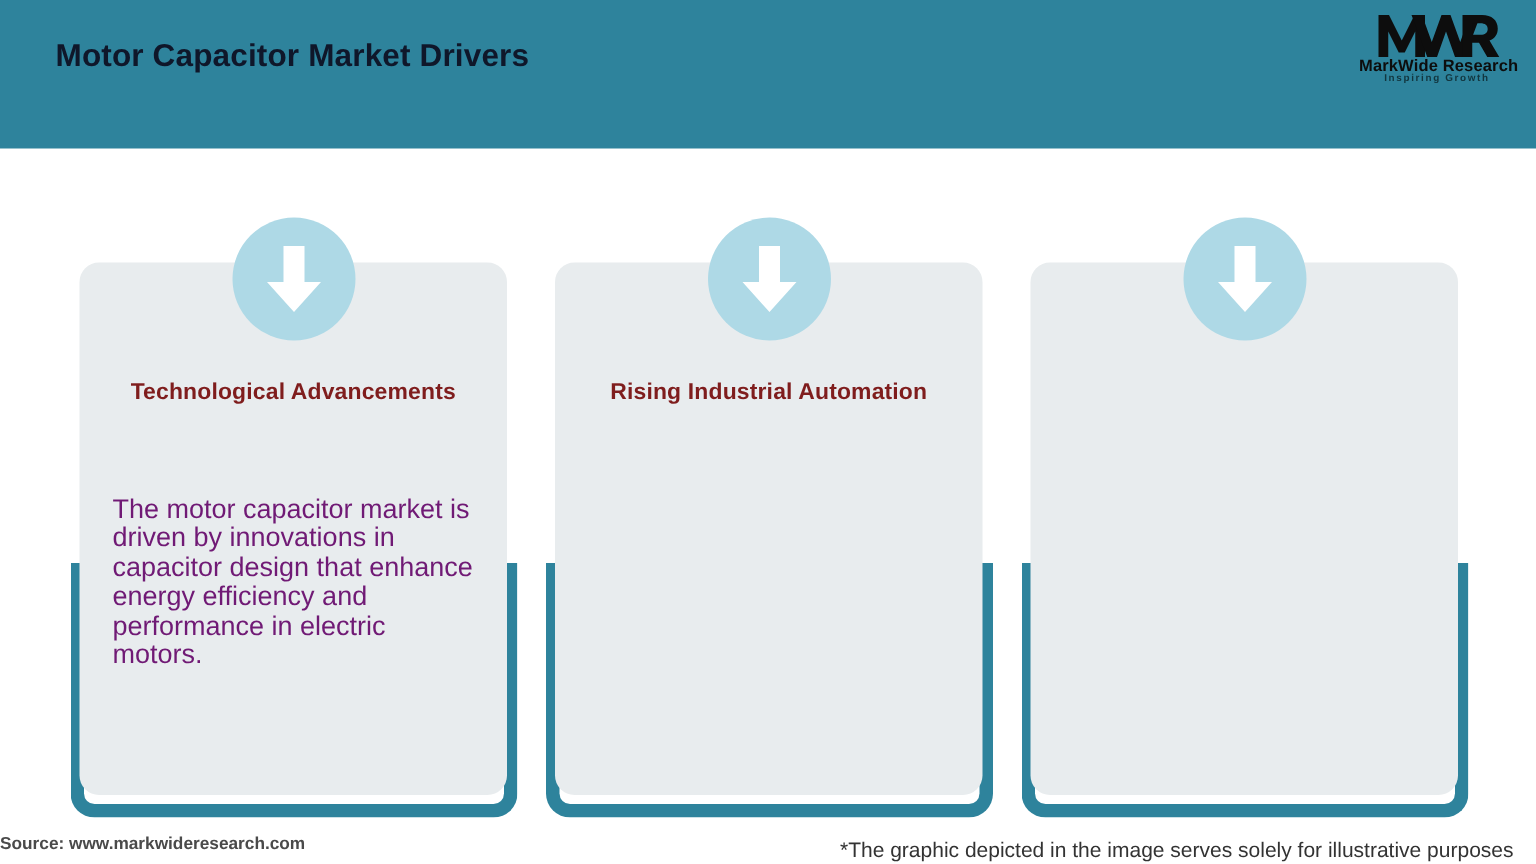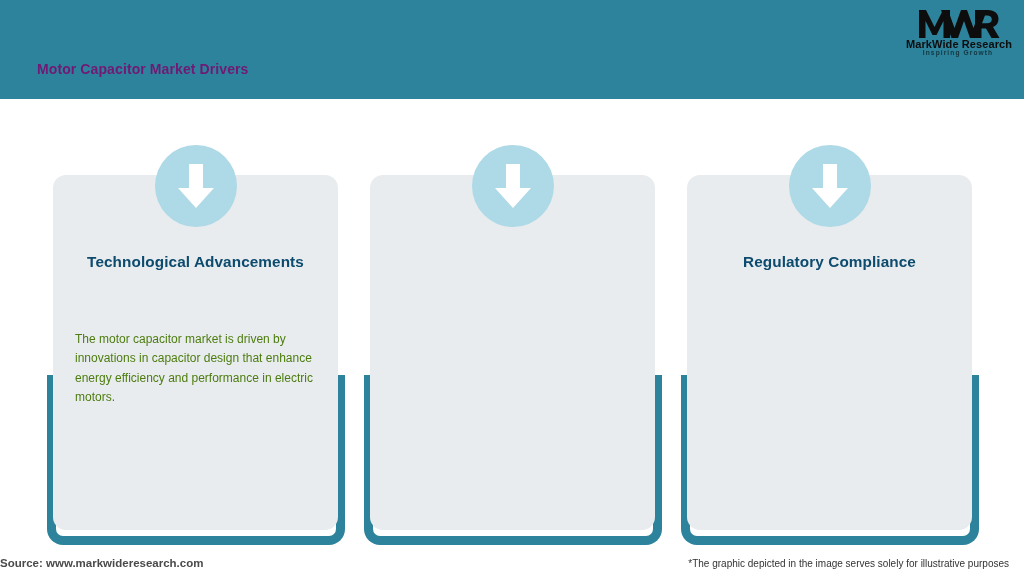--- a/index.html
+++ b/index.html
@@ -23,26 +23,25 @@
     left: 0;
     top: 0;
     width: 1024px;
     height: 99px;
     background: #2E839C;
   }
   .page-title {
     position: absolute;
     left: 37px;
     top: 26px;
-    font-size: 14px;
-    font-weight: bold;
-    color: #701a75;
+    font-size: 21px;
+    font-weight: bold;
+    color: #0f172a;
     letter-spacing: 0.1px;
     white-space: nowrap;
-    margin-top: 35px;
   }
 
   
   .logo {
     position: absolute;
     right: 14px;
     top: 9px;
     width: 104px;
     height: 52px;
   }
@@ -101,32 +100,32 @@
     box-sizing: border-box;
   }
   .card-title {
     position: absolute;
     left: 0;
     right: 0;
     top: 78px;
     text-align: center;
     font-size: 15.3px;
     font-weight: bold;
-    color: #0c4a6e;
+    color: #7f1d1d;
     letter-spacing: 0.1px;
   }
   .card-body {
     position: absolute;
     left: 22px;
     right: 16px;
     top: 155px;
     text-align: left;
-    font-size: 12px;
+    font-size: 18px;
     line-height: 19.4px;
-    color: #4d7c0f;
+    color: #701a75;
   }
 
   
   .badge {
     position: absolute;
     top: -30px;
     width: 82px;
     height: 82px;
     border-radius: 50%;
     background: #AED9E6;
@@ -146,21 +145,21 @@
     top: 557px;
     text-align: left;
     font-size: 11.5px;
     font-weight: bold;
     color: #4a4a4a;
   }
   .disclaimer {
     position: absolute;
     right: 15px;
     top: 558px;
-    font-size: 10px;
+    font-size: 14px;
     color: #333333;
     white-space: nowrap;
   }
 </style>
 </head>
 <body>
 
 <div class="header-band"></div>
 
 <div class="page-title">Motor Capacitor Market Drivers</div>
@@ -186,32 +185,32 @@
   <div class="badge" style="left:108px;">
     <svg width="40" height="48" viewBox="0 0 40 48" xmlns="http://www.w3.org/2000/svg">
       <path d="M13 2 L27 2 L27 26 L38 26 L20 46 L2 26 L13 26 Z" fill="#ffffff"></path>
     </svg>
   </div>
 </div>
 
 <div class="card-wrap" style="left:364px; width:298px;">
   <div class="frame" style="left:0; top:200px; width:298px; height:170px;"></div>
   <div class="card" style="left:6px; top:0; width:285px; height:355px;">
+    <div class="card-title">Rising Industrial Automation</div>
   </div>
   <div class="badge" style="left:108px;">
     <svg width="40" height="48" viewBox="0 0 40 48" xmlns="http://www.w3.org/2000/svg">
       <path d="M13 2 L27 2 L27 26 L38 26 L20 46 L2 26 L13 26 Z" fill="#ffffff"></path>
     </svg>
   </div>
 </div>
 
 <div class="card-wrap" style="left:681px; width:298px;">
   <div class="frame" style="left:0; top:200px; width:298px; height:170px;"></div>
   <div class="card" style="left:6px; top:0; width:285px; height:355px;">
-    <div class="card-title">Regulatory Compliance</div>
   </div>
   <div class="badge" style="left:108px;">
     <svg width="40" height="48" viewBox="0 0 40 48" xmlns="http://www.w3.org/2000/svg">
       <path d="M13 2 L27 2 L27 26 L38 26 L20 46 L2 26 L13 26 Z" fill="#ffffff"></path>
     </svg>
   </div>
 </div>
 
 <div class="source-note">Source: www.markwideresearch.com</div>
 <div class="disclaimer">*The graphic depicted in the image serves solely for illustrative purposes</div>

